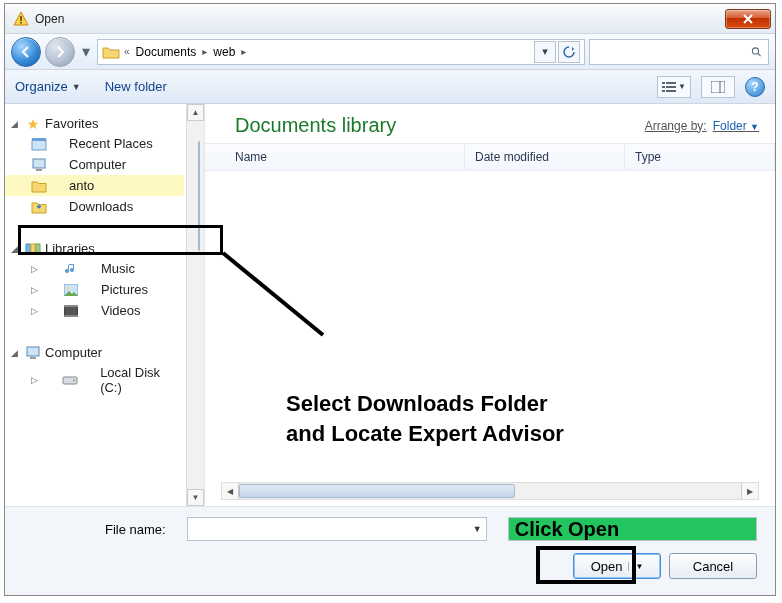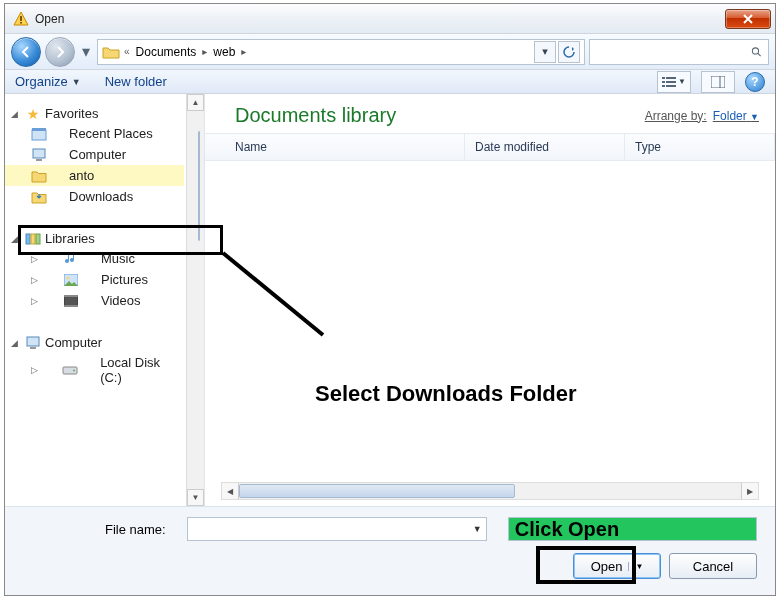--- a/index.html
+++ b/index.html
@@ -25,21 +25,21 @@
 .crumb { padding:0 4px; }
 .chev { color:#555; font-size:10px; }
 .bc-end { margin-left:auto; display:flex; gap:2px; }
 .bc-btn { width:22px; height:22px; border:1px solid #b6c3d3; background:#f4f8fc; display:flex; align-items:center; justify-content:center; color:#345; font-size:11px; }
 
 .searchbox { width:180px; height:26px; border:1px solid #b6c3d3; background:#fff; display:flex; align-items:center; padding:0 6px; }
 .searchbox input { flex:1; border:0; outline:0; font-size:12px; color:#999; background:transparent; }
 .searchbox .sico { width:16px; height:16px; color:#567; }
 
 
-.toolbar { height: 24px; background: linear-gradient(to bottom,#f2f7fd,#dfe9f6); border-bottom:1px solid #cfd6e0; display:flex; align-items:center; padding:0 10px; gap:24px; font-size:13px; }
+.toolbar { height: 34px; background: linear-gradient(to bottom,#f2f7fd,#dfe9f6); border-bottom:1px solid #cfd6e0; display:flex; align-items:center; padding:0 10px; gap:24px; font-size:13px; }
 .toolbar .tbtn { color:#12428a; display:flex; align-items:center; gap:4px; }
 .toolbar .right { margin-left:auto; display:flex; align-items:center; gap:10px; }
 .viewbtn { width:34px; height:22px; border:1px solid #b6c3d3; background:#f7fbff; display:flex; align-items:center; justify-content:center; color:#345; }
 .helpbtn { width:20px; height:20px; border-radius:50%; background: radial-gradient(circle at 35% 30%, #a8d8ff, #2a7fd0); color:#fff; display:flex; align-items:center; justify-content:center; font-size:12px; font-weight:bold; border:1px solid #2a6aa8; }
 
 
 .body { flex:1; display:flex; min-height:0; }
 
 .sidebar { width:200px; border-right:1px solid #e0e6ee; padding:6px 0; font-size:13px; color:#222; overflow:hidden; position:relative;}
 .sidebar .scroll { position:absolute; right:0; top:0; bottom:0; width:18px; background:#f1f1f1; border-left:1px solid #ddd; display:flex; flex-direction:column; align-items:center; }
@@ -64,21 +64,21 @@
 .arrange .link { color:#1b5fb4; }
 
 .cols { display:flex; border-top:1px solid #e6ebf2; border-bottom:1px solid #e6ebf2; background:linear-gradient(to bottom,#fbfcfe,#f2f6fb); font-size:12px; color:#2a3a55; }
 .col { padding:6px 10px; border-right:1px solid #e6ebf2; }
 .col.name { flex:0 0 260px; padding-left:30px;}
 .col.date { flex:0 0 160px; }
 .col.type { flex:1; }
 
 .empty { text-align:center; color:#7a8899; font-size:13px; padding:20px 0; }
 
-.annotation { position:absolute; left:110px; top:285px; font-size:22px; font-weight:bold; color:#000; line-height:1.35; }
+.annotation { position:absolute; left:81px; top:285px; font-size:22px; font-weight:bold; color:#000; line-height:1.35; }
 .ann-line { position:absolute; pointer-events:none; }
 
 .hscroll { height:18px; border:1px solid #ddd; background:#f1f1f1; margin:0 16px 6px 16px; position:relative; display:flex; }
 .hscroll .ha { width:17px; background:#f7f7f7; border-right:1px solid #ccc; display:flex; align-items:center; justify-content:center; font-size:8px; color:#555; }
 .hscroll .ha.r { border-right:0; border-left:1px solid #ccc; }
 .hscroll .htrack { flex:1; position:relative; }
 .hscroll .hthumb { position:absolute; left:0; top:1px; bottom:1px; width:55%; background:linear-gradient(to bottom,#e0e9f4,#c5d6eb); border:1px solid #a5b9d0; border-radius:2px; }
 
 
 .footer { padding:10px 18px 16px 100px; background:#f2f6fb; border-top:1px solid #dbe3ee; }
@@ -328,20 +328,21 @@
 
       <div class="cols">
         <div class="col name">Name</div>
         <div class="col date">Date modified</div>
         <div class="col type">Type</div>
       </div>
 
 
       <div class="annotation">
         <div>Select Downloads Folder</div>
+        <div>and Locate Expert Advisor</div>
       </div>
 
       <div style="flex:1"></div>
       <div class="hscroll">
         <div class="ha">◀</div>
         <div class="htrack">
             <div class="hthumb"></div>
           </div>
         <div class="ha r">▶</div>
       </div>

